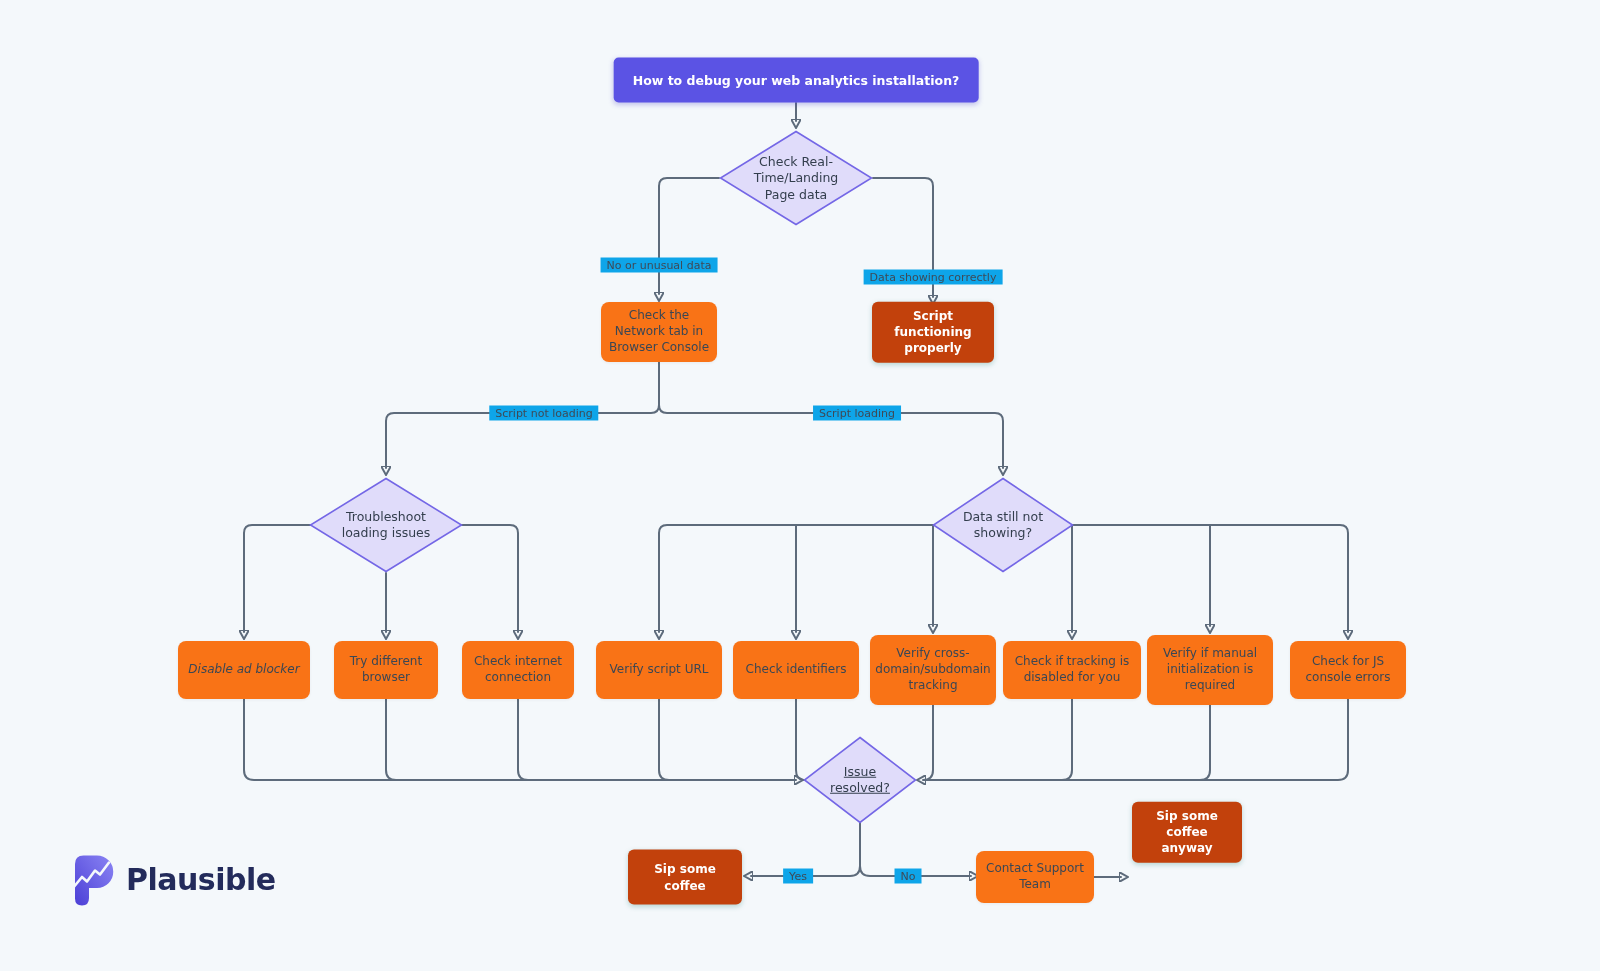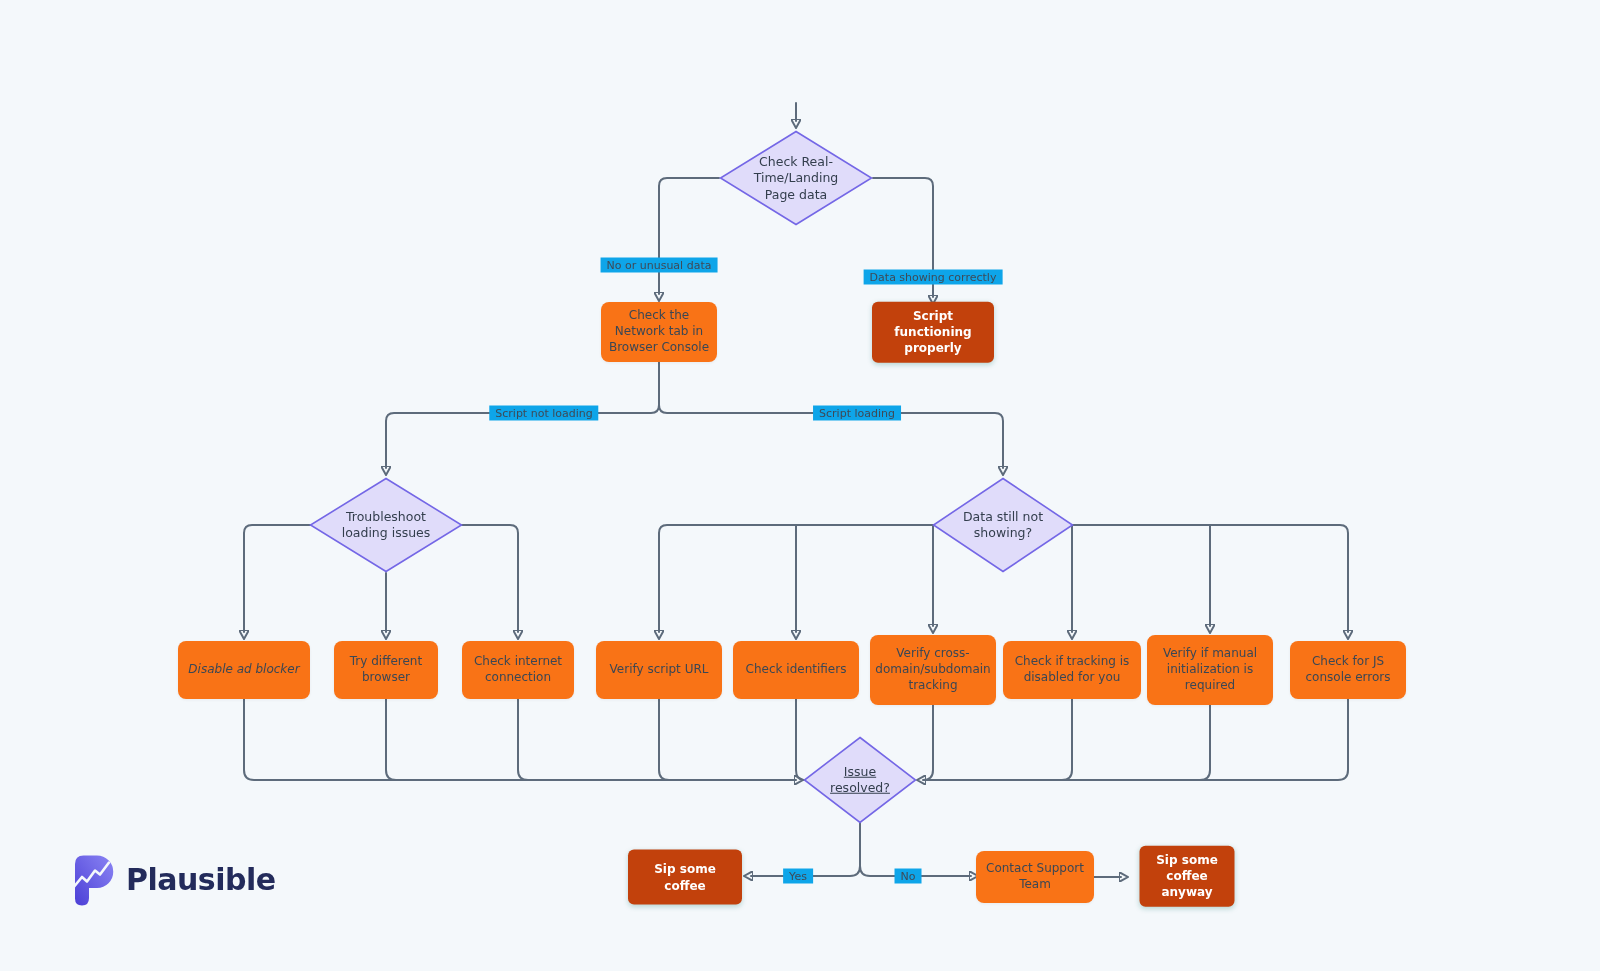--- a/index.html
+++ b/index.html
@@ -99,20 +99,21 @@
     <path d="M1072 699 V770 Q1072 780 1062 780"></path>
     <path d="M933 705 V770 Q933 780 923 780"></path>
     <path d="M1348 699 V770 Q1348 780 1338 780 H924" marker-end="url(#arr)"></path>
 
     <path d="M860 823 V866 Q860 876 850 876 H751" marker-end="url(#arr)"></path>
     <path d="M860 823 V866 Q860 876 870 876 H971" marker-end="url(#arr)"></path>
 
     <path d="M1090 877 H1121" marker-end="url(#arr)"></path>
   </svg>
 
+  <div class="node start-box" style="left:796px;top:80px;">How to debug your web analytics installation?</div>
 
   <div class="diamond" style="left:796px;top:178px;width:154px;height:96px;">
     <svg viewBox="0 0 154 96" preserveAspectRatio="none">
       <polygon points="77,1.5 152.5,48 77,94.5 1.5,48"></polygon>
     </svg>
     <div class="dlabel">Check Real-Time/Landing Page data</div>
   </div>
 
   <div class="edge-label" style="left:659px;top:265px;">No or unusual data</div>
   <div class="edge-label" style="left:933px;top:267px;margin-top:10px;">Data showing correctly</div>
@@ -153,21 +154,21 @@
       <polygon points="57,1.5 112.5,44 57,86.5 1.5,44"></polygon>
     </svg>
     <div class="dlabel" style="width:80%;text-decoration:underline;">Issue resolved?</div>
   </div>
 
   <div class="edge-label" style="left:798px;top:876px;">Yes</div>
   <div class="edge-label" style="left:908px;top:876px;">No</div>
 
   <div class="node green-box" style="left:685px;top:877px;width:114px;min-height:55px;">Sip some coffee</div>
   <div class="node white-box" style="left:1035px;top:877px;width:118px;min-height:52px;">Contact Support Team</div>
-  <div class="node green-box" style="left:1187px;top:876px;width:95px;min-height:55px;">Sip some coffee anyway</div>
+  <div class="node green-box" style="left:1187px;top:832px;width:110px;min-height:55px;">Sip some coffee anyway</div>
 
   <div class="logo">
     <svg class="logo-icon" viewBox="0 0 40 53">
       <defs>
         <linearGradient id="pg" x1="0" y1="1" x2="1" y2="0">
           <stop offset="0" stop-color="#4B3FD6"></stop>
           <stop offset="1" stop-color="#8B85F4"></stop>
         </linearGradient>
         <clipPath id="pclip">
           <path d="M0 11 Q0 2.5 8.5 2.5 H22 A16.2 16.2 0 1 1 22 35 H14 V45 Q14 52.5 7 52.5 Q0 52.5 0 45.5 Z"></path>

